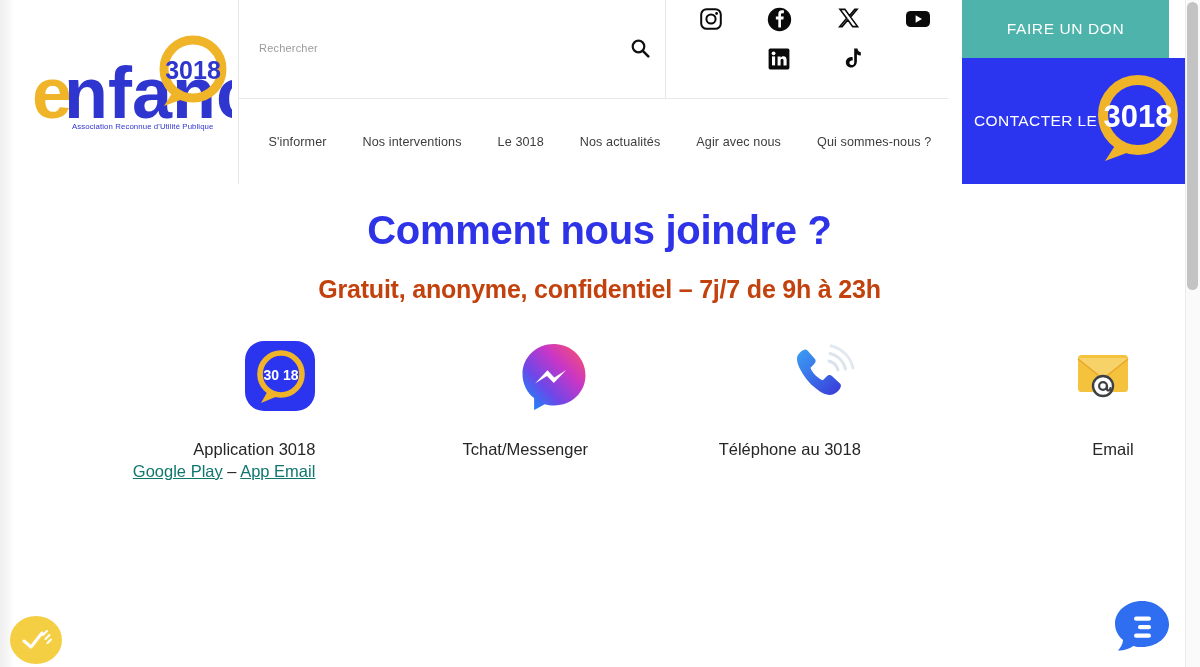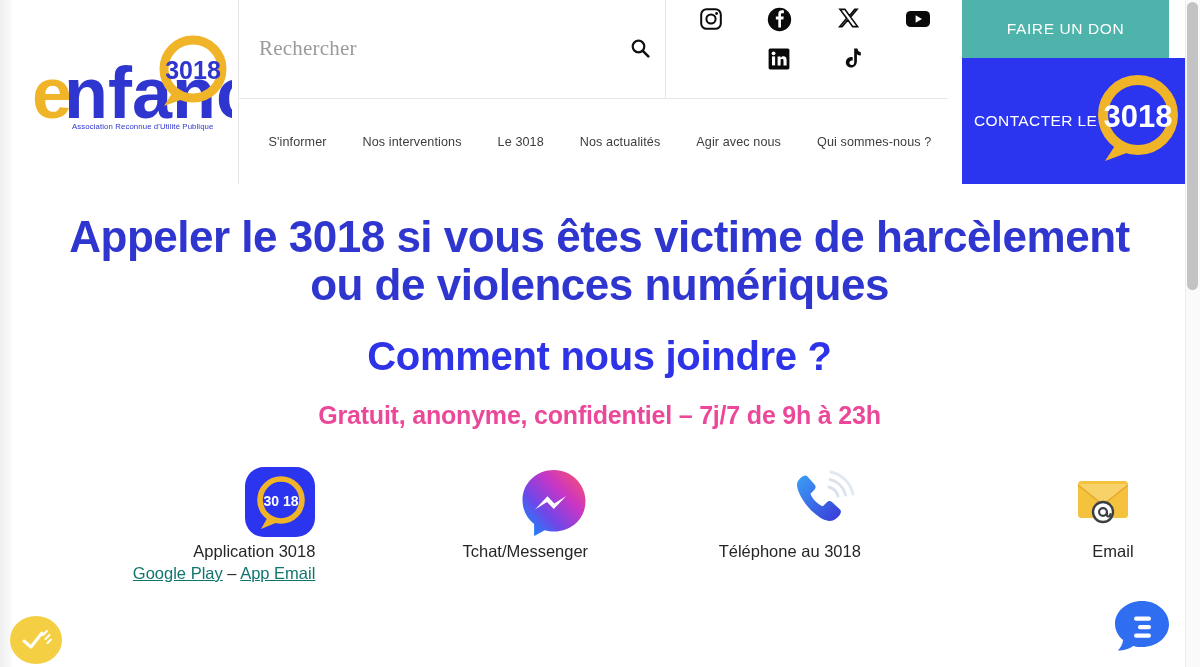--- a/index.html
+++ b/index.html
@@ -62,22 +62,22 @@
   }
 
   
   .search-box {
     position: absolute; left: 245px; top: 22px;
     width: 395px; height: 52px;
     display: flex; align-items: center;
   }
   .search-input {
     flex: 1; border: none; outline: none;
-    font-size: 21px; color: #4d7c0f;
-    font-family: Liberation Serif, serif;
+    font-size: 11px; color: #4d7c0f;
+    font-family: Liberation Sans, sans-serif;
     background: transparent;
     letter-spacing: .2px;
   }
   .search-input::placeholder { color: #9b9b9b; }
   .search-btn {
     width: 28px; height: 28px; border: none; background: transparent;
     cursor: pointer; display: flex; align-items: center; justify-content: center;
   }
 
   
@@ -160,41 +160,41 @@
     margin-top: 24px;
     text-align: center;
     color: #2f33e8;
     font-size: 40px;
     font-weight: bold;
     letter-spacing: -0.3px;
   }
   .h3 {
     margin-top: 22px;
     text-align: center;
-    color: #ec4899;
+    color: #c2410c;
     font-size: 25px;
     font-weight: bold;
     letter-spacing: -0.2px;
   }
 
   .contact-row {
     margin-top: 36px;
     display: flex;
     justify-content: space-around;
     align-items: flex-start;
     padding: 0 40px;
   }
   .contact-item {
     width: 250px;
     display: flex; flex-direction: column; align-items: flex-end;
     cursor: pointer;
   }
   .contact-ico { height: 72px; display: flex; align-items: center; justify-content: center; }
   .contact-label {
-    margin-top: 4px;
+    margin-top: 28px;
     font-size: 16.5px; color: #262626;
     text-align: center;
   }
   .contact-links {
     margin-top: 3px;
     font-size: 16.5px; color: #262626;
     text-align: center;
   }
   .contact-links a { color: #0f766e; text-decoration: underline; cursor: pointer; }
 
@@ -315,21 +315,20 @@
           <path d="M33 72 L20 92 L47 82 Z" fill="#f0b429"></path>
           <text x="53" y="58" text-anchor="middle" font-family="Liberation Sans, sans-serif" font-size="31" font-weight="bold" fill="#ffffff">3018</text>
         </svg>
       </div>
 
     </div>
   </div>
 
   <div class="main">
 
-    <h1 class="h1">Appeler le 3018 si vous êtes victime de harcèlement ou de violences numériques</h1>
     <h2 class="h2">Comment nous joindre ?</h2>
     <div class="h3">Gratuit, anonyme, confidentiel – 7j/7 de 9h à 23h</div>
 
     <div class="contact-row">
 
       <div class="contact-item">
         <div class="contact-ico">
           <svg width="70" height="70" viewBox="0 0 70 70">
             <rect x="0" y="0" width="70" height="70" rx="19" fill="#2b35ef"></rect>
             <circle cx="36" cy="33" r="21" fill="none" stroke="#f0b429" stroke-width="5.6"></circle>

